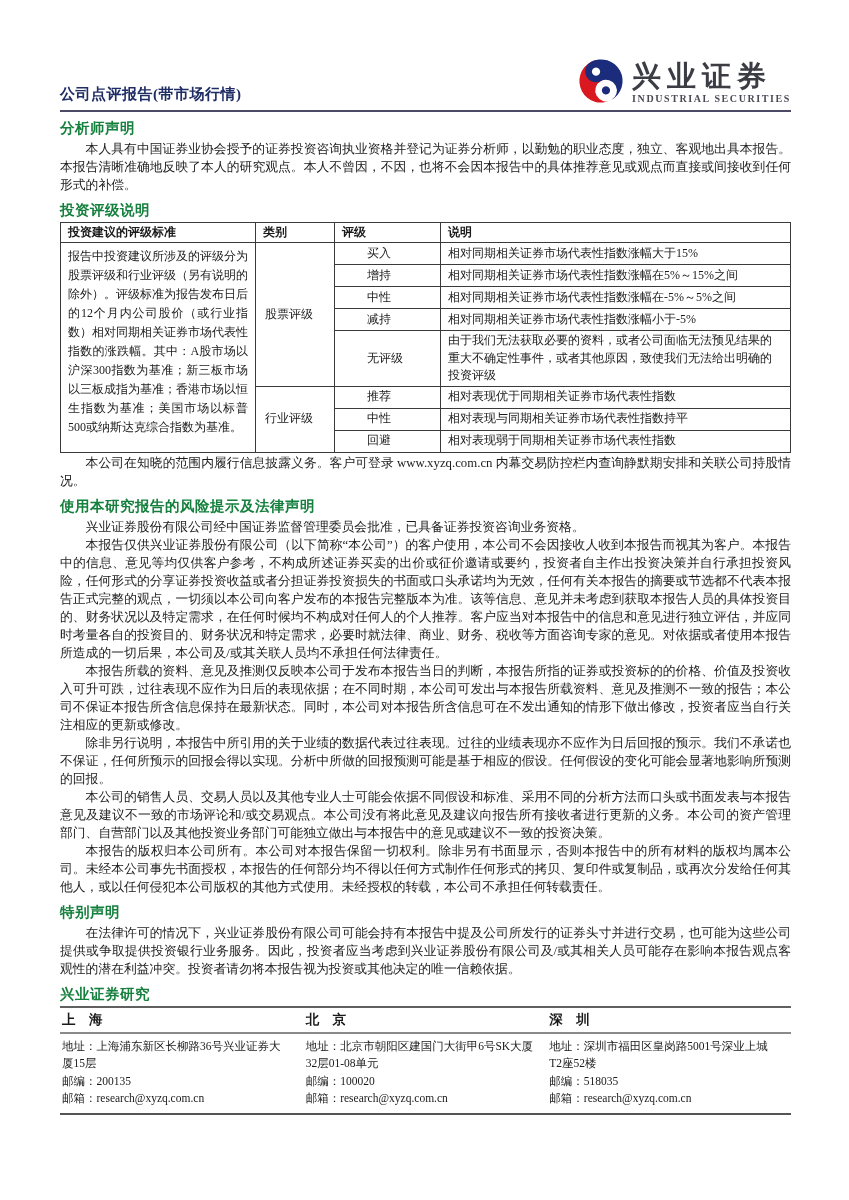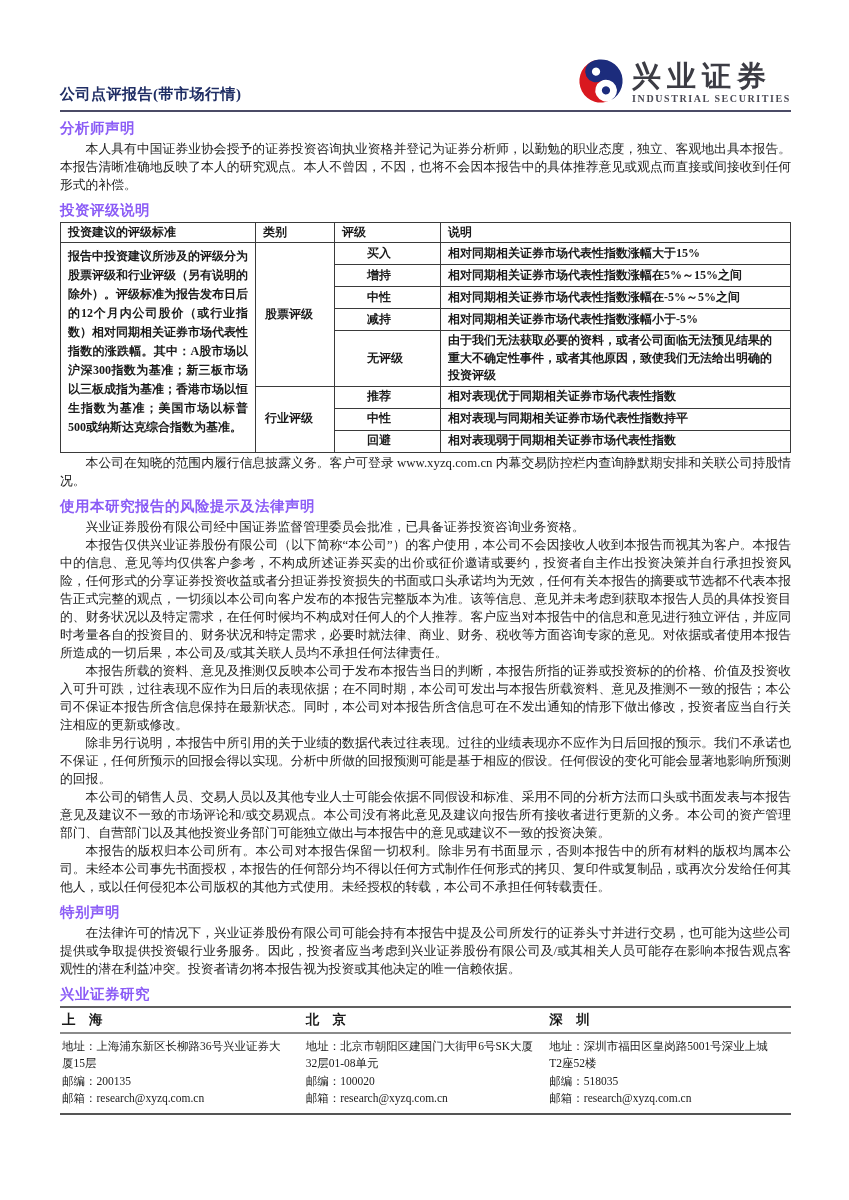--- a/index.html
+++ b/index.html
@@ -17,26 +17,26 @@
   
   .hdr{display:flex;justify-content:space-between;align-items:flex-end;
        border-bottom:2px solid #4b4b66;padding-bottom:4px;}
   .hdr-title{font-size:15px;font-weight:bold;color:#1f2d64;margin-bottom:2px;letter-spacing:.5px;}
   .brand{display:flex;align-items:flex-end;gap:8px;margin-bottom:2px;}
   .brand-txt{display:flex;flex-direction:column;line-height:1;}
   .brand-cn{font-size:29px;font-weight:bold;color:#3c3c44;letter-spacing:6px;}
   .brand-en{font-size:10px;font-weight:bold;color:#4a4a55;letter-spacing:1.6px;margin-top:3px;}
   .swirl{transform:rotate(-28deg);}
   
-  .sec-h{font-size:14.5px;font-weight:bold;color:#8b5cf6;margin:7px 0 2px;letter-spacing:.5px;}
+  .sec-h{font-size:14.5px;font-weight:bold;color:#15803d;margin:7px 0 2px;letter-spacing:.5px;}
   .para{margin:0;font-size:12.8px;line-height:18px;text-indent:2em;text-align:justify;color:#1c1c1c;}
   
   table.rating{border-collapse:collapse;width:100%;margin:2px 0 1px;
                font-size:12px;line-height:1.45;}
-  table.rating th,table.rating td{border:1px solid #3a3a3a;padding:1px 7px;vertical-align:middle;text-align:left;font-weight:bold;}
+  table.rating th,table.rating td{border:1px solid #3a3a3a;padding:1px 7px;vertical-align:middle;text-align:left;}
   table.rating th{font-weight:bold;height:17px;border-radius:10px;}
   table.rating td.criteria{width:180px;line-height:19px;vertical-align:top;padding-top:4px;text-align:justify;}
   table.rating td.cat{width:62px;text-align:left;padding-left:9px;}
   table.rating td.rate{width:66px;padding-left:32px;}
   table.rating td{height:19px;}
   
   table.contact{border-collapse:collapse;width:100%;margin-top:2px;
                 border-top:2px solid #606060;border-bottom:2px solid #555;}
   table.contact th{font-size:13.5px;font-weight:bold;text-align:left;
                    letter-spacing:5px;padding:3px 4px 3px 2px;border-bottom:2px solid #8a8a8a;}

